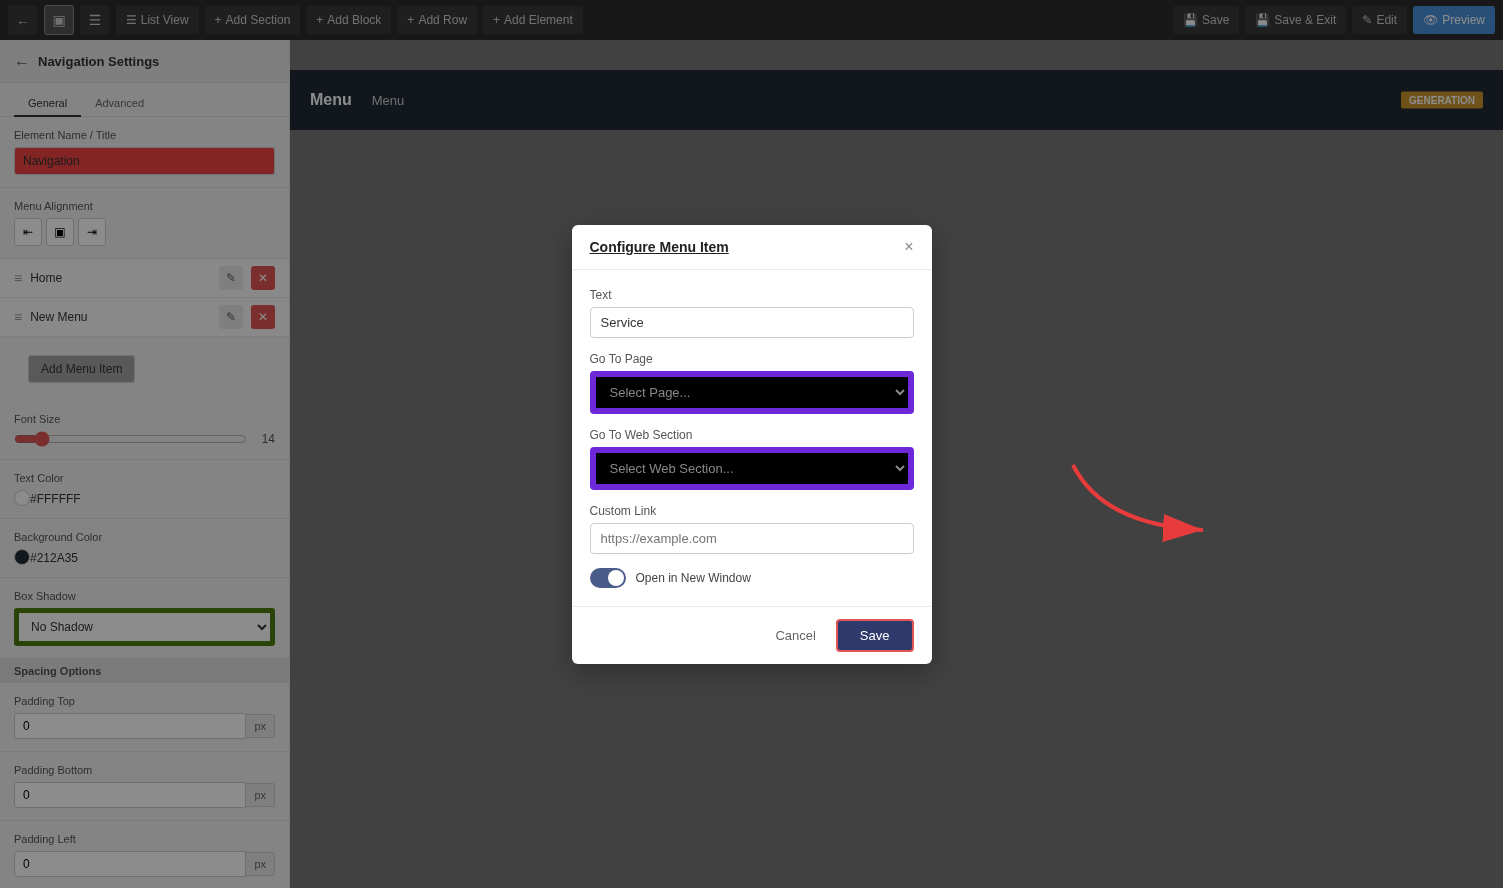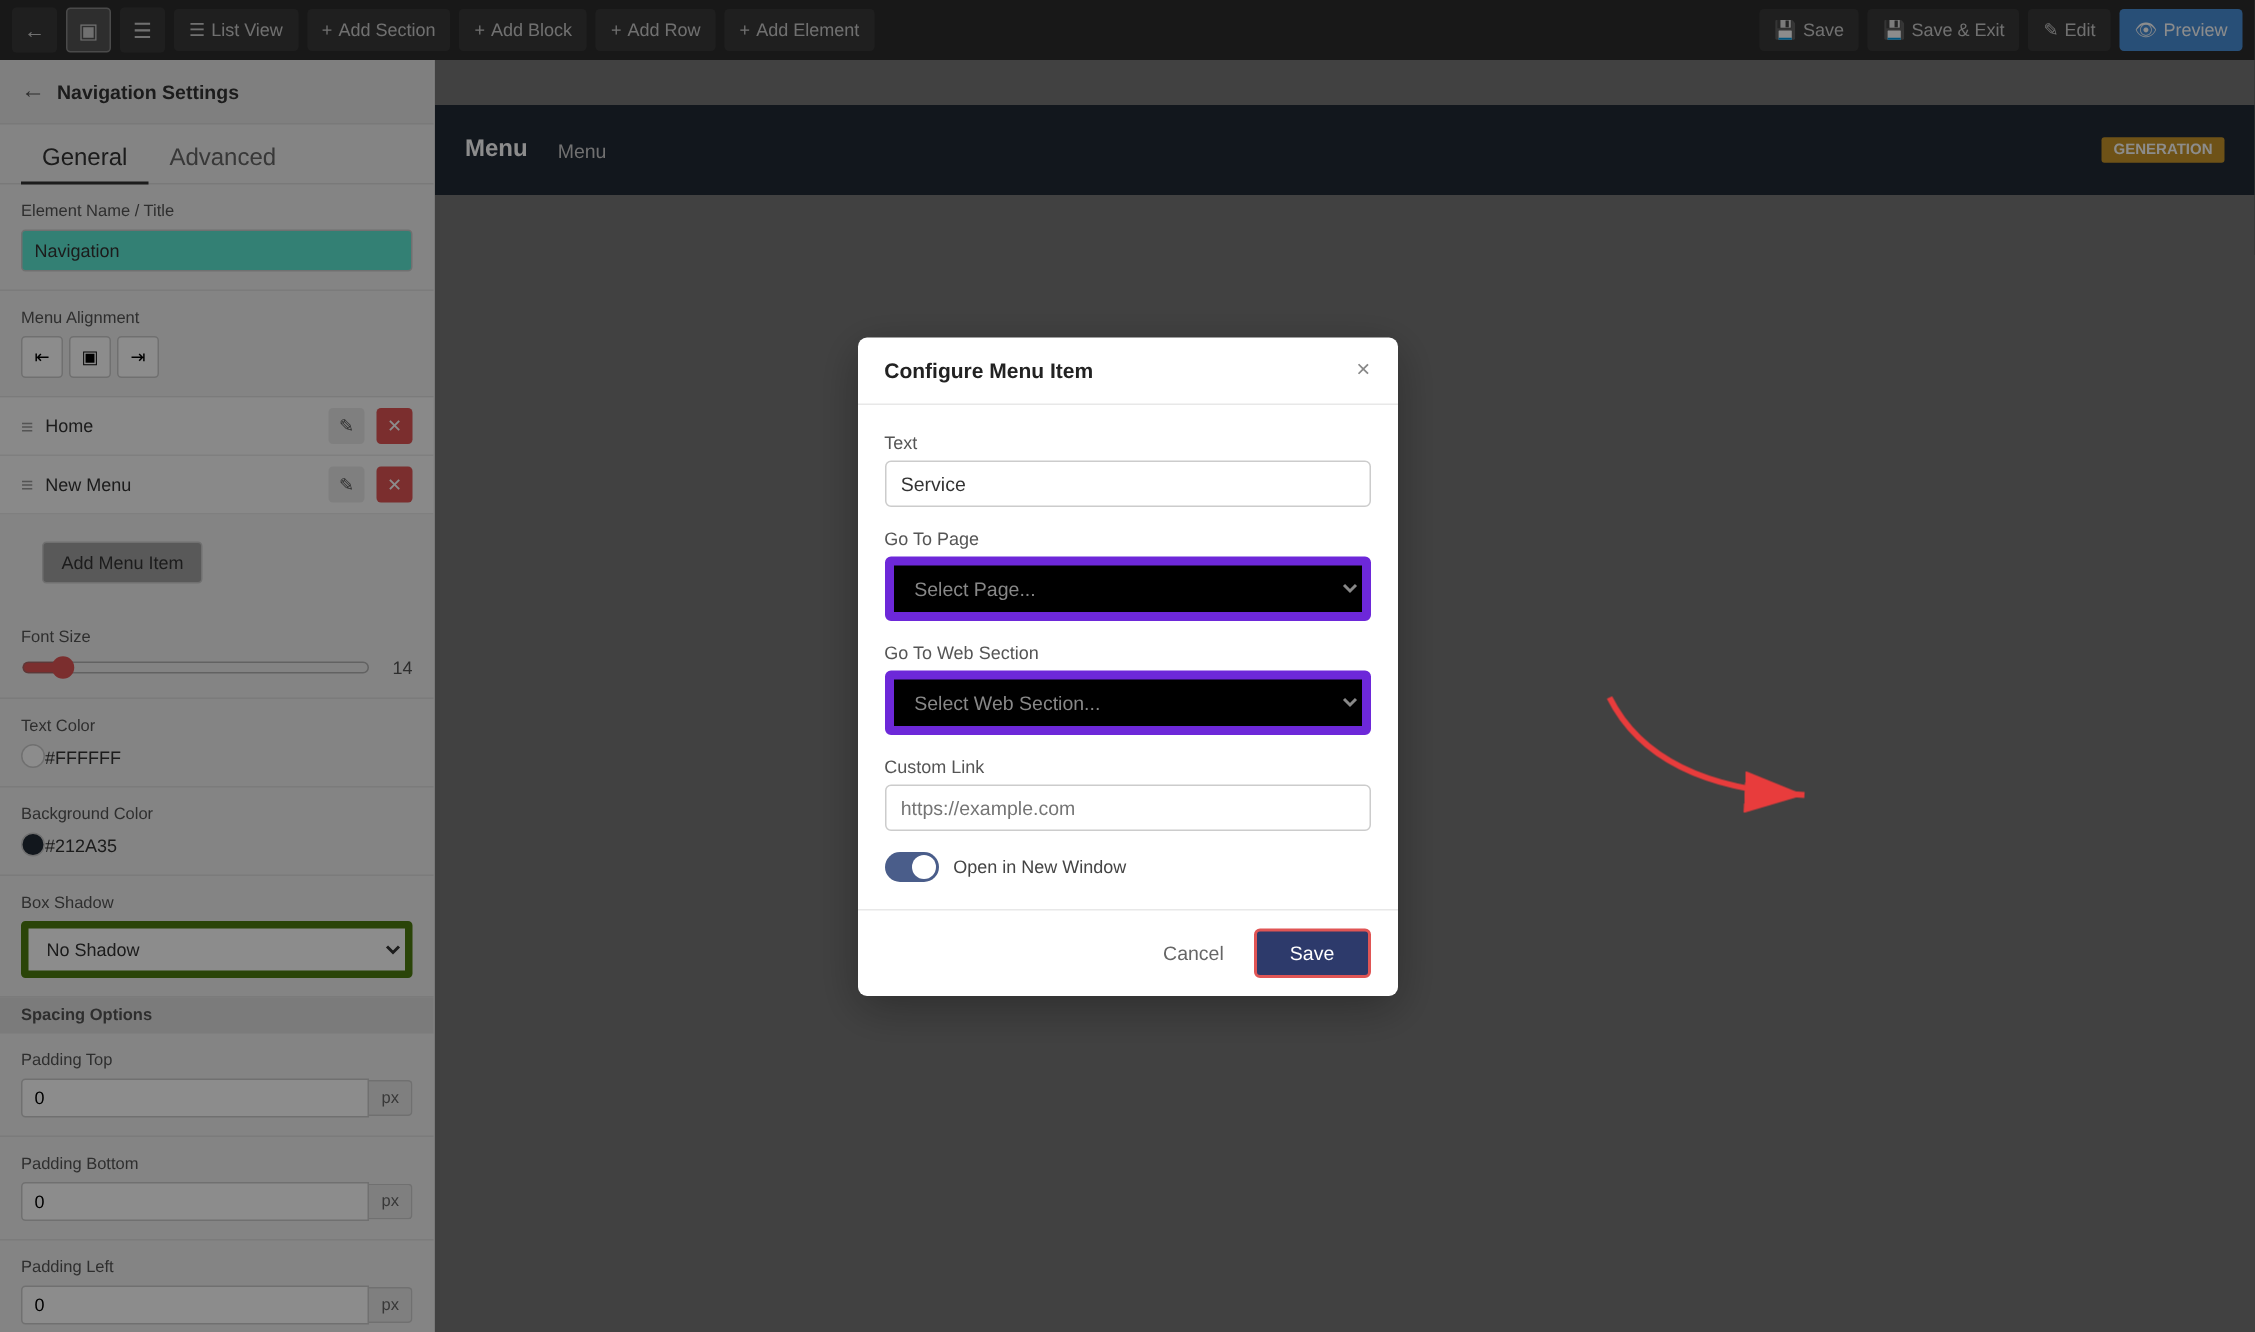--- a/index.html
+++ b/index.html
@@ -30,29 +30,29 @@
       background: #f0f0f0; border-right: 1px solid #ddd; overflow-y: auto;
     }
     .sidebar-header {
       display: flex; align-items: center; gap: 8px; padding: 12px 14px;
       background: #e8e8e8; border-bottom: 1px solid #ddd;
     }
     .sidebar-header h2 { font-size: 13px; font-weight: 600; color: #333; }
     .back-btn { background: none; border: none; cursor: pointer; color: #555; font-size: 16px; }
     .tabs { display: flex; padding: 8px 14px 0; gap: 0; border-bottom: 1px solid #ddd; }
     .tab {
-      padding: 6px 14px; cursor: pointer; font-size: 16px; color: #666;
+      padding: 6px 14px; cursor: pointer; font-size: 11px; color: #666;
       border-bottom: 2px solid transparent; margin-bottom: -1px;
     }
     .tab.active { color: #333; border-bottom: 2px solid #333; font-weight: 500; }
     .section { padding: 12px 14px; border-bottom: 1px solid #e0e0e0; }
     .section-label { font-size: 11px; color: #555; margin-bottom: 6px; font-weight: 500; }
     .input-field {
       width: 100%; padding: 6px 8px; border: 1px solid #ccc; border-radius: 3px;
-      font-size: 12px; background: #5eead4; color: #333;
+      font-size: 12px; background: #ef4444; color: #333;
     }
     .alignment-btns { display: flex; gap: 4px; }
     .align-btn {
       width: 28px; height: 28px; display: flex; align-items: center; justify-content: center;
       border: 1px solid #ccc; background: #fff; border-radius: 3px; cursor: pointer; font-size: 12px;
     }
     .menu-item-row {
       display: flex; align-items: center; padding: 7px 14px;
       border-bottom: 1px solid #e8e8e8; gap: 8px; background: #f9f9f9;
     }
@@ -114,21 +114,21 @@
 
     
     .modal {
       background: #fff; border-radius: 6px; width: 360px; box-shadow: 0 8px 30px rgba(0,0,0,0.3);
       position: relative; z-index: 210;
     }
     .modal-header {
       display: flex; align-items: center; justify-content: space-between;
       padding: 14px 18px; border-bottom: 1px solid #e8e8e8;
     }
-    .modal-title { font-size: 14px; font-weight: 600; color: #222; }
+    .modal-title { font-size: 14px; font-weight: 600; color: #222; text-decoration: underline; }
     .modal-close {
       background: none; border: none; font-size: 16px; color: #888; cursor: pointer; line-height: 1;
     }
     .modal-body { padding: 18px; }
     .field-group { margin-bottom: 14px; }
     .field-label { font-size: 12px; color: #555; margin-bottom: 5px; font-weight: 500; }
     .field-input {
       width: 100%; padding: 7px 10px; border: 1px solid #ccc; border-radius: 4px;
       font-size: 13px; color: #333; background: #fff;
     }

